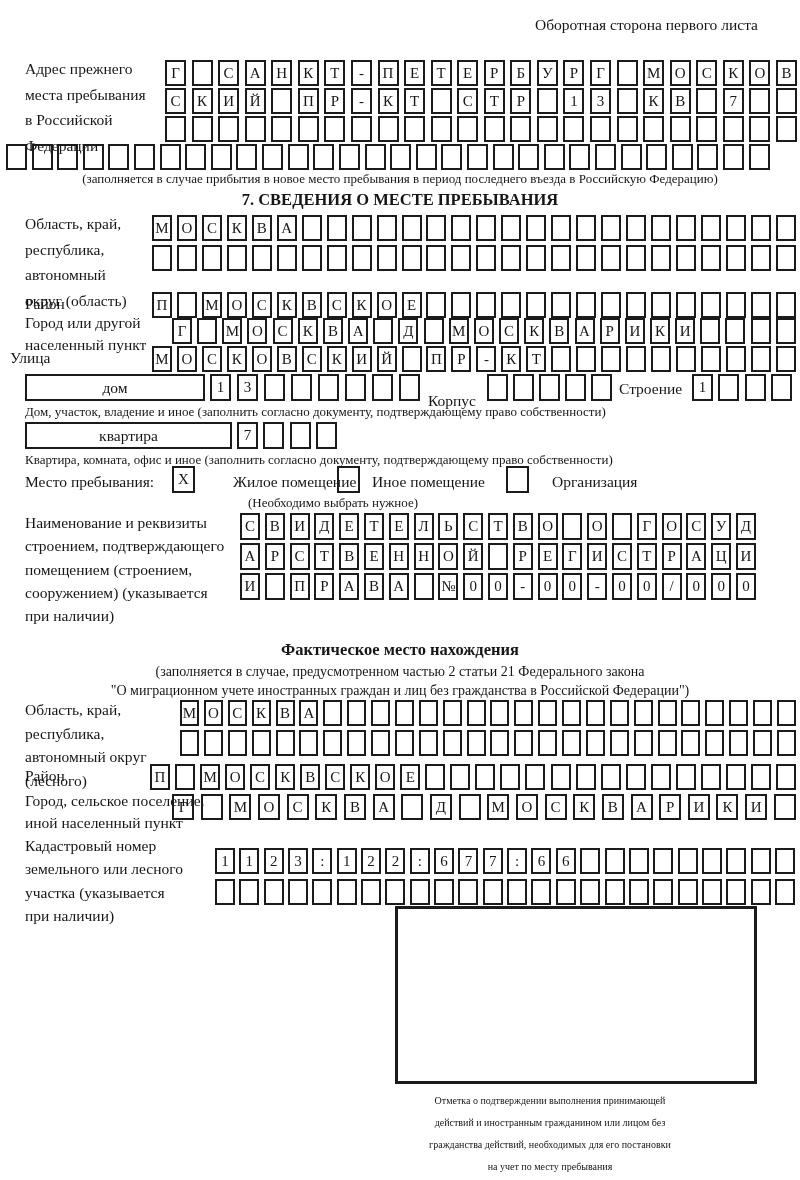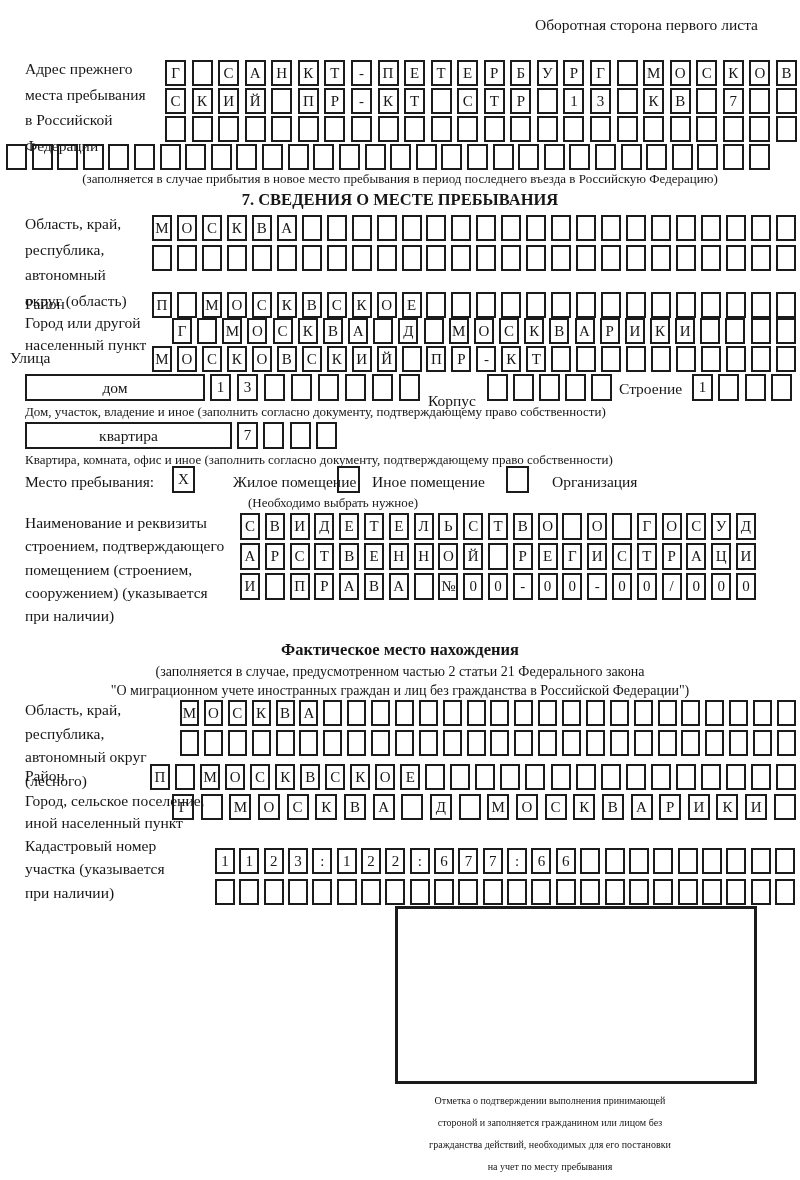--- a/index.html
+++ b/index.html
@@ -551,20 +551,21 @@
       <span class="cell">А</span>
       <span class="cell">Р</span>
       <span class="cell">И</span>
       <span class="cell">К</span>
       <span class="cell">И</span>
       <span class="cell"></span>
     </div>
 
   <div class="lbl" style="left:25px;top:834px;line-height:23.3px;width:190px;">
       <span class="ln">Кадастровый номер</span>
+      <span class="ln">земельного или лесного</span>
       <span class="ln">участка (указывается</span>
       <span class="ln">при наличии)</span>
     </div>
   <div class="boxrow" style="left:215px;top:848px;width:580px;--cw:20px;">
       <span class="cell">1</span>
       <span class="cell">1</span>
       <span class="cell">2</span>
       <span class="cell">3</span>
       <span class="cell">:</span>
       <span class="cell">1</span>
@@ -610,18 +611,18 @@
       <span class="cell"></span>
       <span class="cell"></span>
       <span class="cell"></span>
       <span class="cell"></span>
       <span class="cell"></span>
     </div>
 
   <div class="stamp" style="left:395px;top:906px;width:362px;height:178px;"></div>
   <div class="abs" style="left:300px;top:1090px;width:500px;text-align:center;font-size:10px;line-height:22px;">
       <span class="ln">Отметка о подтверждении выполнения принимающей</span>
-      <span class="ln">стороной и заполняется гражданином или лицом без</span>
+      <span class="ln">действий и иностранным гражданином или лицом без</span>
       <span class="ln">гражданства действий, необходимых для его постановки</span>
       <span class="ln">на учет по месту пребывания</span>
     </div>
 
 </div>
 
 </body></html>

